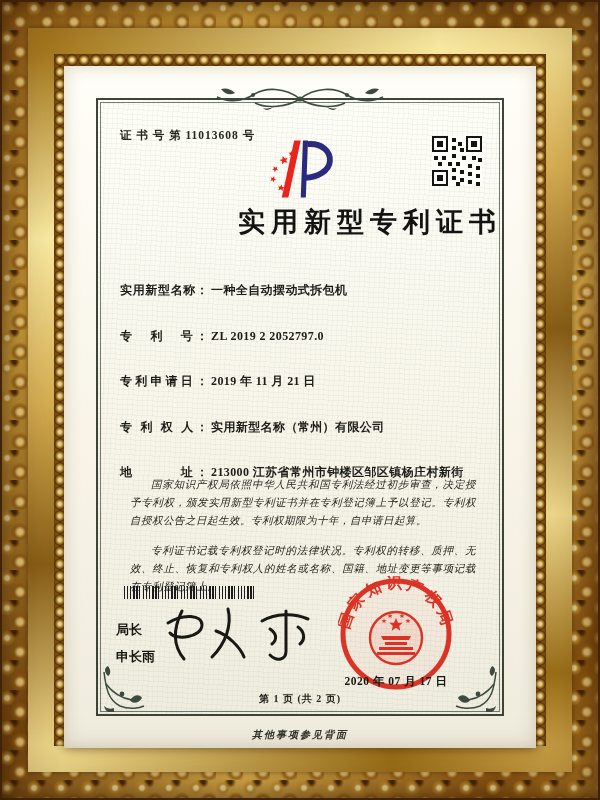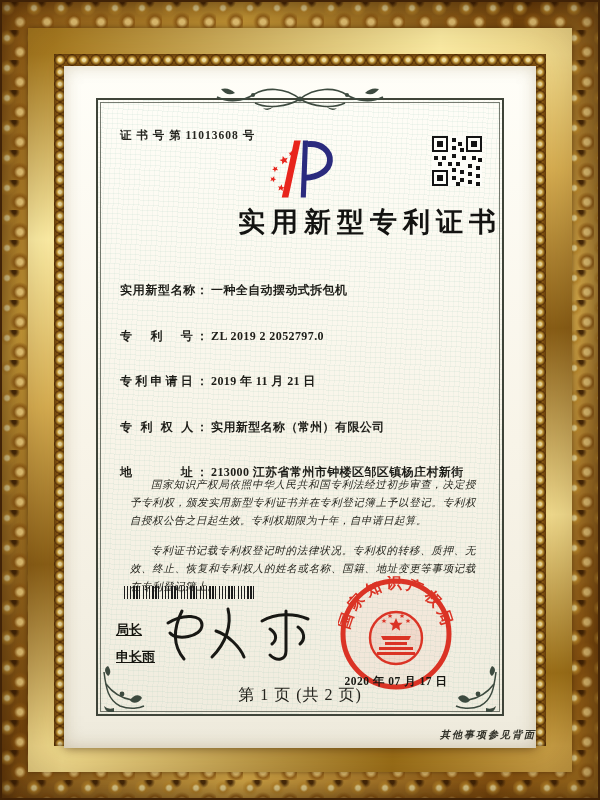--- a/index.html
+++ b/index.html
@@ -59,28 +59,28 @@
   .frow{line-height:29.5px;white-space:nowrap;margin-top:16px;}
   .flabel{display:inline-block;width:88px;text-align:justify;text-align-last:justify;vertical-align:top;}
   .fvalue{letter-spacing:.4px;}
   .grant-gap{display:inline-block;width:18px;}
   .paras{position:absolute;top:364px;left:20px;right:14px;font-size:10.5px;line-height:18px;
          color:#26261f;font-style:italic;letter-spacing:.5px;text-align:justify;}
   .paras p{margin:12px;text-indent:2em;}
   .barcode{position:absolute;left:26px;top:486px;width:130px;height:13px;
     background:repeating-linear-gradient(90deg,#1b1b1b 0 1.5px,transparent 1.5px 3px,#1b1b1b 3px 4.5px,transparent 4.5px 6px,#1b1b1b 6px 6.8px,transparent 6.8px 9.5px);}
   .director{position:absolute;left:18px;top:516px;font-size:13px;font-weight:700;line-height:27px;color:#15150f;}
-  .director span{display:block;text-decoration:underline;}
+  .director span{display:block;}
   .signature{position:absolute;left:60px;top:497px;}
   .seal{position:absolute;left:240px;top:476px;opacity:.95;}
   .seal-date{position:absolute;left:238px;top:574px;width:120px;text-align:center;
              font-size:11.5px;font-weight:700;color:#171712;letter-spacing:.5px;}
   .page-footer{position:absolute;bottom:8px;left:0;width:100%;text-align:center;
-               font-size:16px;font-weight:400;color:#23231d;letter-spacing:1px;}
-  .back-note{position:absolute;bottom:6px;left:0;right:0;text-align:right;
+               font-size:10px;font-weight:700;color:#23231d;letter-spacing:1px;}
+  .back-note{position:absolute;bottom:6px;left:0;right:0;text-align:center;
              font-size:10px;font-style:italic;font-weight:700;color:#33332a;letter-spacing:2px;}
   .vignette{position:absolute;inset:0;pointer-events:none;box-shadow:inset 0 0 70px rgba(50,22,0,.45);}
 </style>
 </head>
 <body>
 
 <div class="frame-ornate"></div>
 <div class="frame-gold"></div>
 <div class="frame-bead"></div>
 

